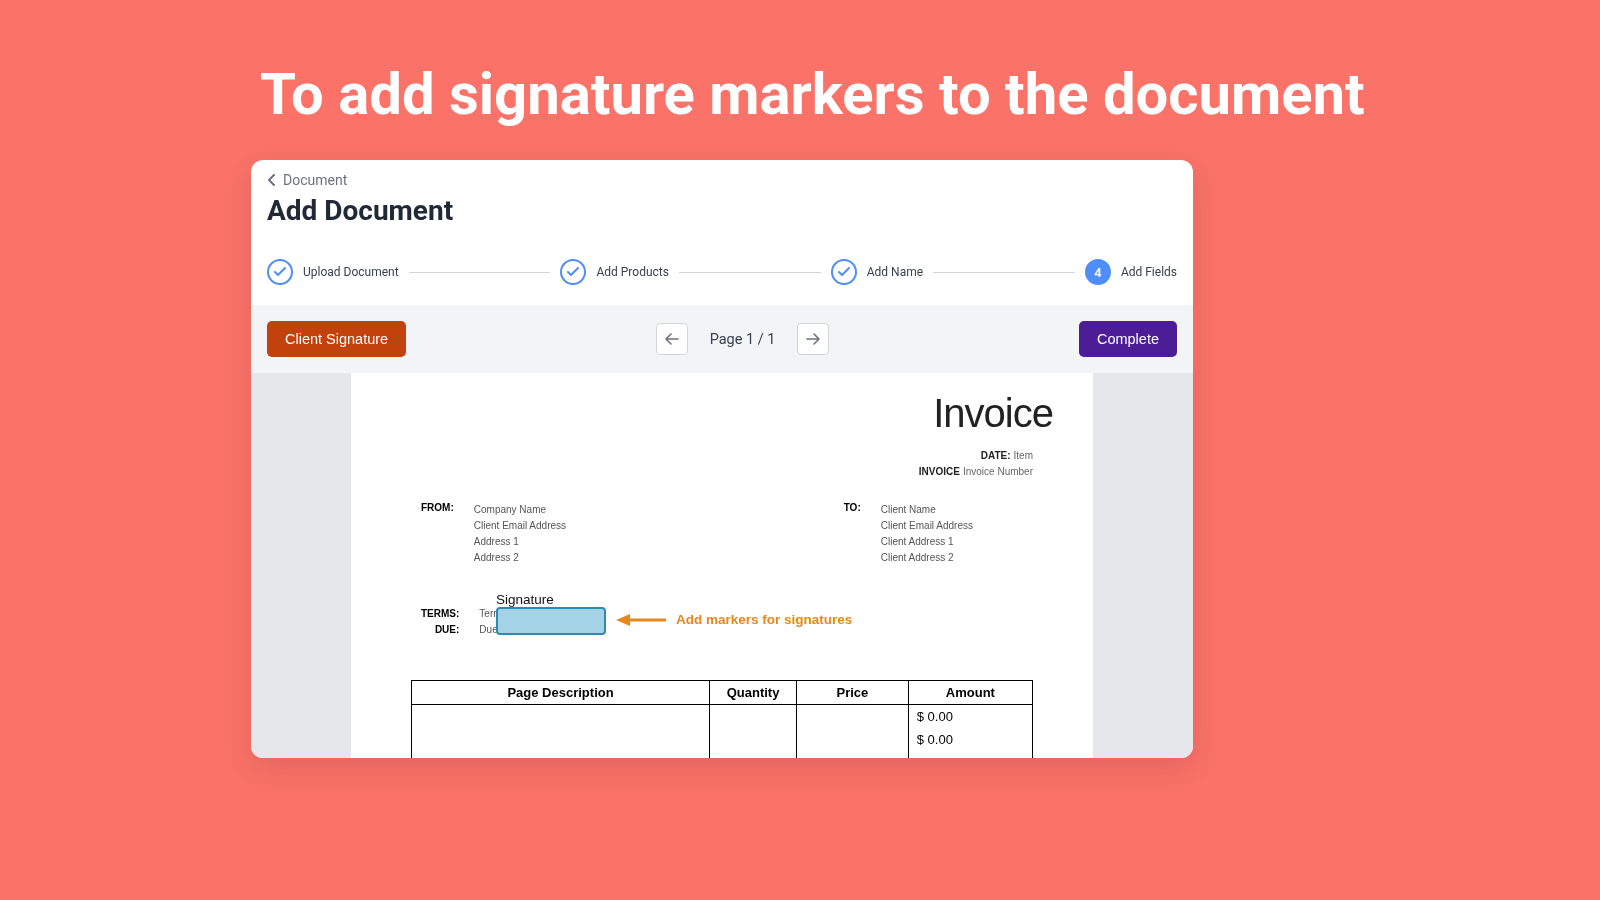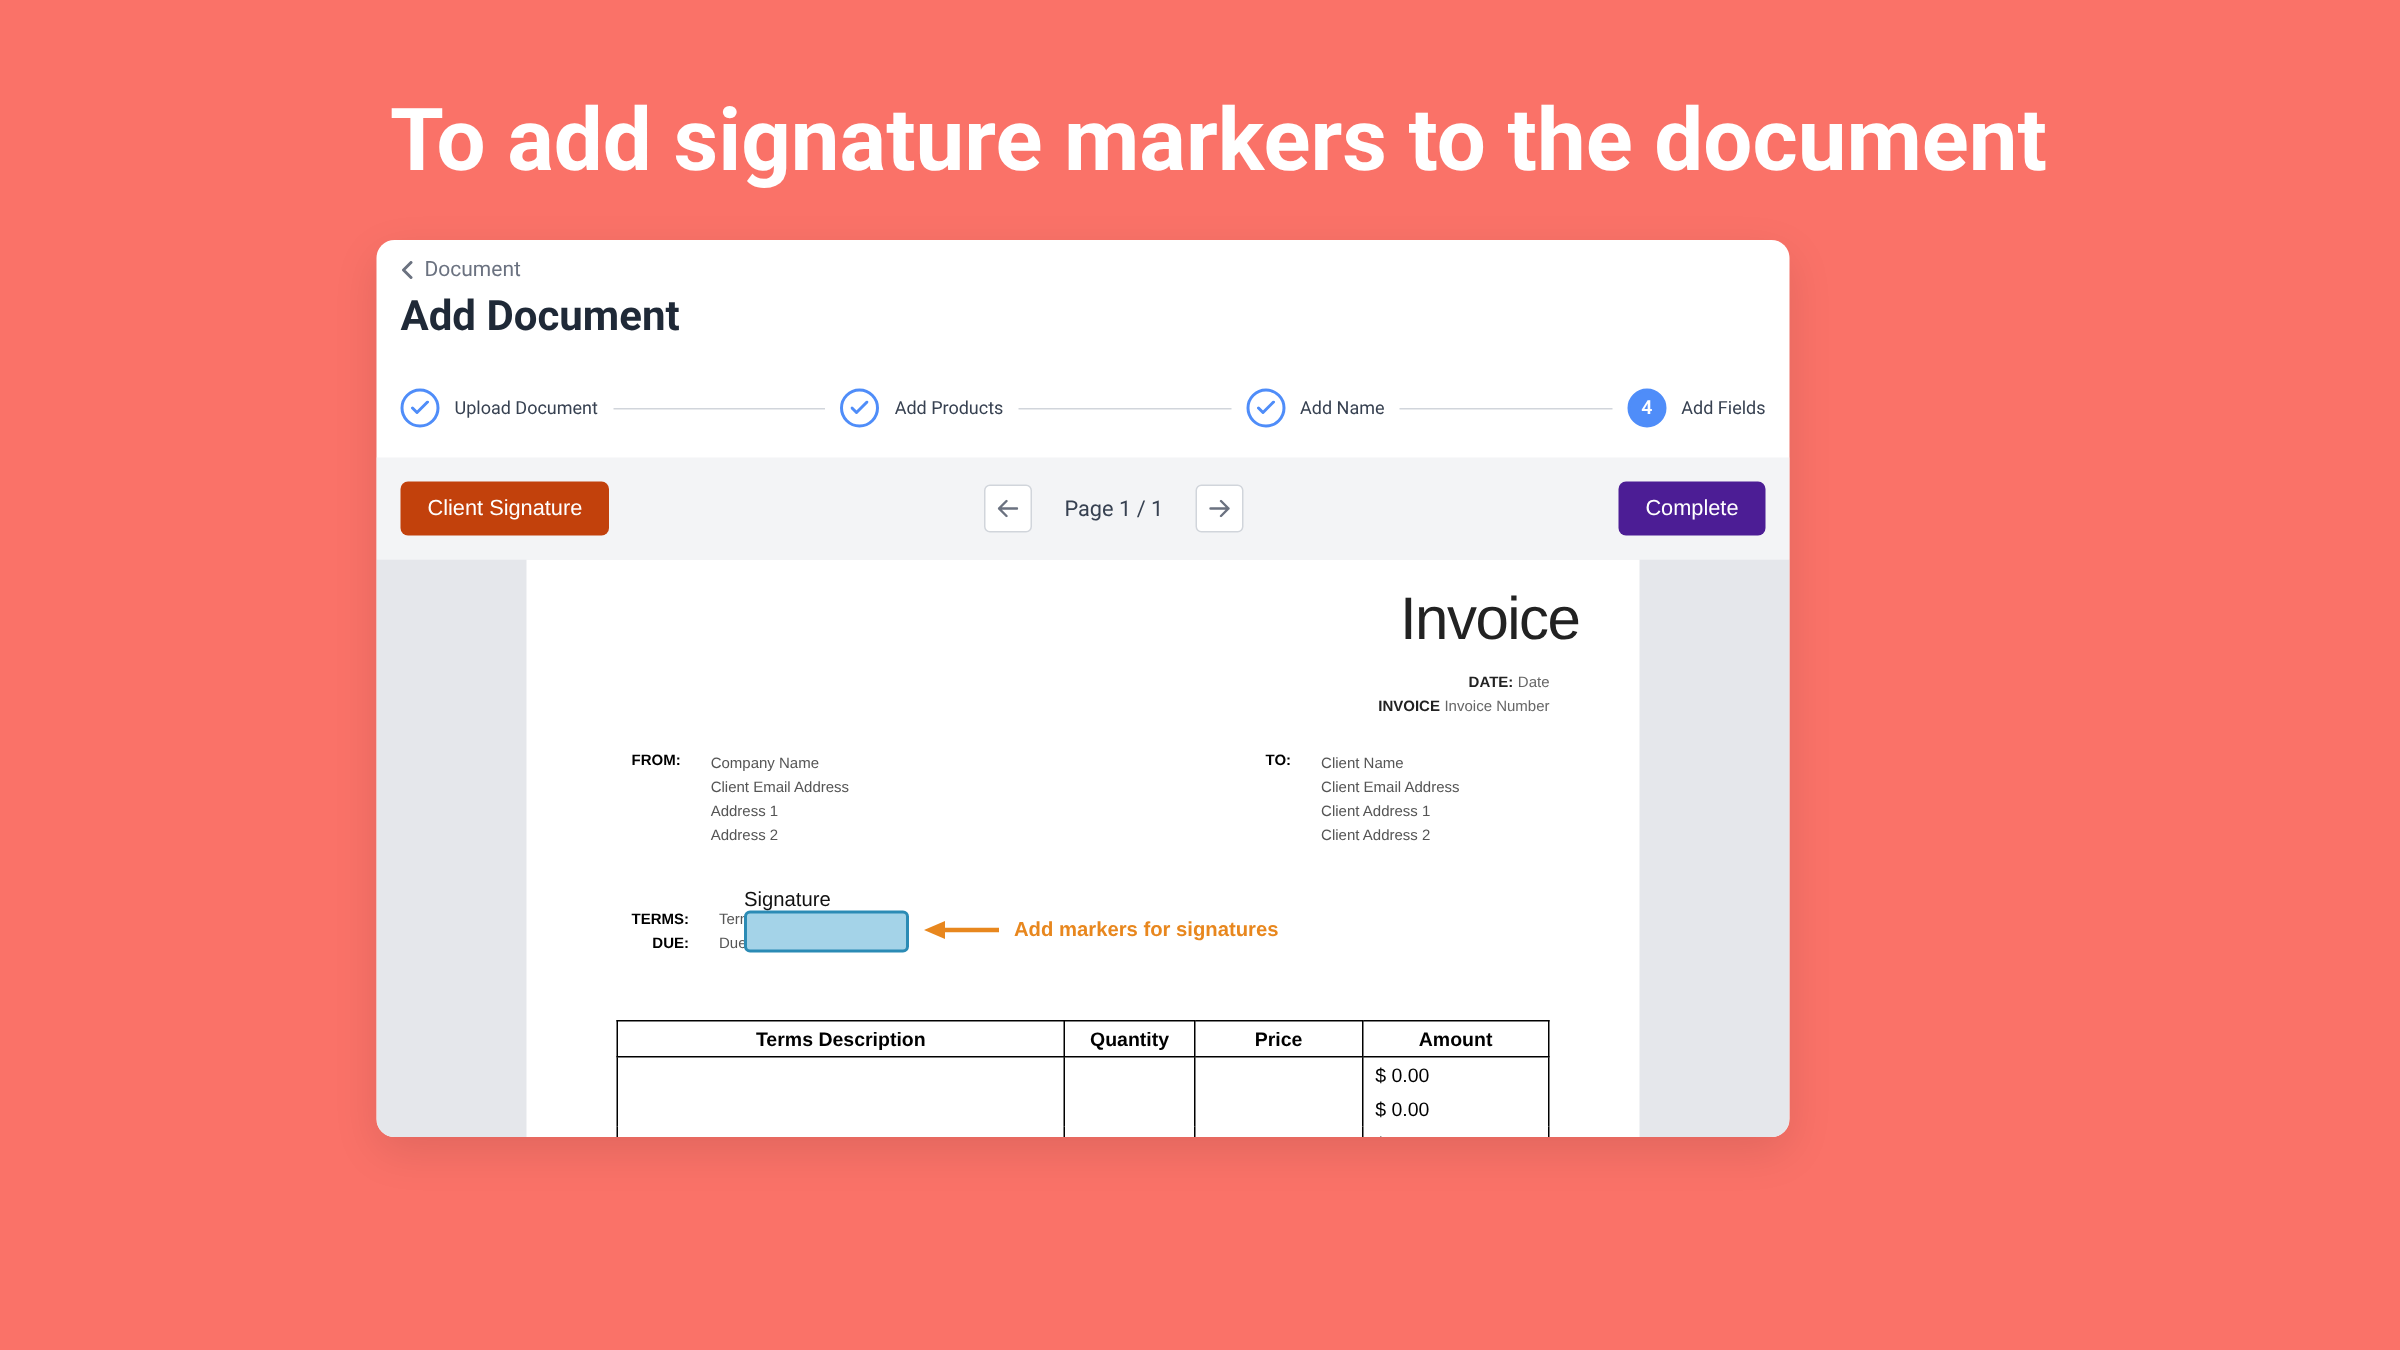--- a/index.html
+++ b/index.html
@@ -289,21 +289,21 @@
       </div>
     </div>
     <button class="btn btn-primary">Complete</button>
   </div>
 
   <div class="viewer">
     <div class="doc">
 
       <div class="inv-title">Invoice</div>
       <div class="inv-meta">
-        <div><b>DATE:</b><span class="val">Date</span></div>
+        <div><b>DATE:</b><span class="val">Item</span></div>
         <div><b>INVOICE</b><span class="val">Invoice Number</span></div>
       </div>
 
       <div class="addr-row">
         <div class="addr-block">
           <div class="addr-label">FROM:</div>
           <div class="addr-lines">
             <div>Company Name</div>
             <div>Client Email Address</div>
             <div>Address 1</div>
@@ -341,21 +341,21 @@
             <line x1="50" y1="7" x2="10" y2="7" stroke="#e8871e" stroke-width="3"></line>
             <polygon points="0,7 14,1 14,13" fill="#e8871e"></polygon>
           </svg>
           <span class="annot-text">Add markers for signatures</span>
         </div>
       </div>
 
       <table class="inv-table">
         <thead>
           <tr>
-            <th style="width:48%">Terms Description</th>
+            <th style="width:48%">Page Description</th>
             <th style="width:14%">Quantity</th>
             <th style="width:18%">Price</th>
             <th style="width:20%">Amount</th>
           </tr>
         </thead>
         <tbody>
           <tr>
             <td rowspan="6" style="border-bottom:none;"></td>
             <td rowspan="6" style="border-bottom:none;"></td>
             <td rowspan="6" style="border-bottom:none;"></td>

